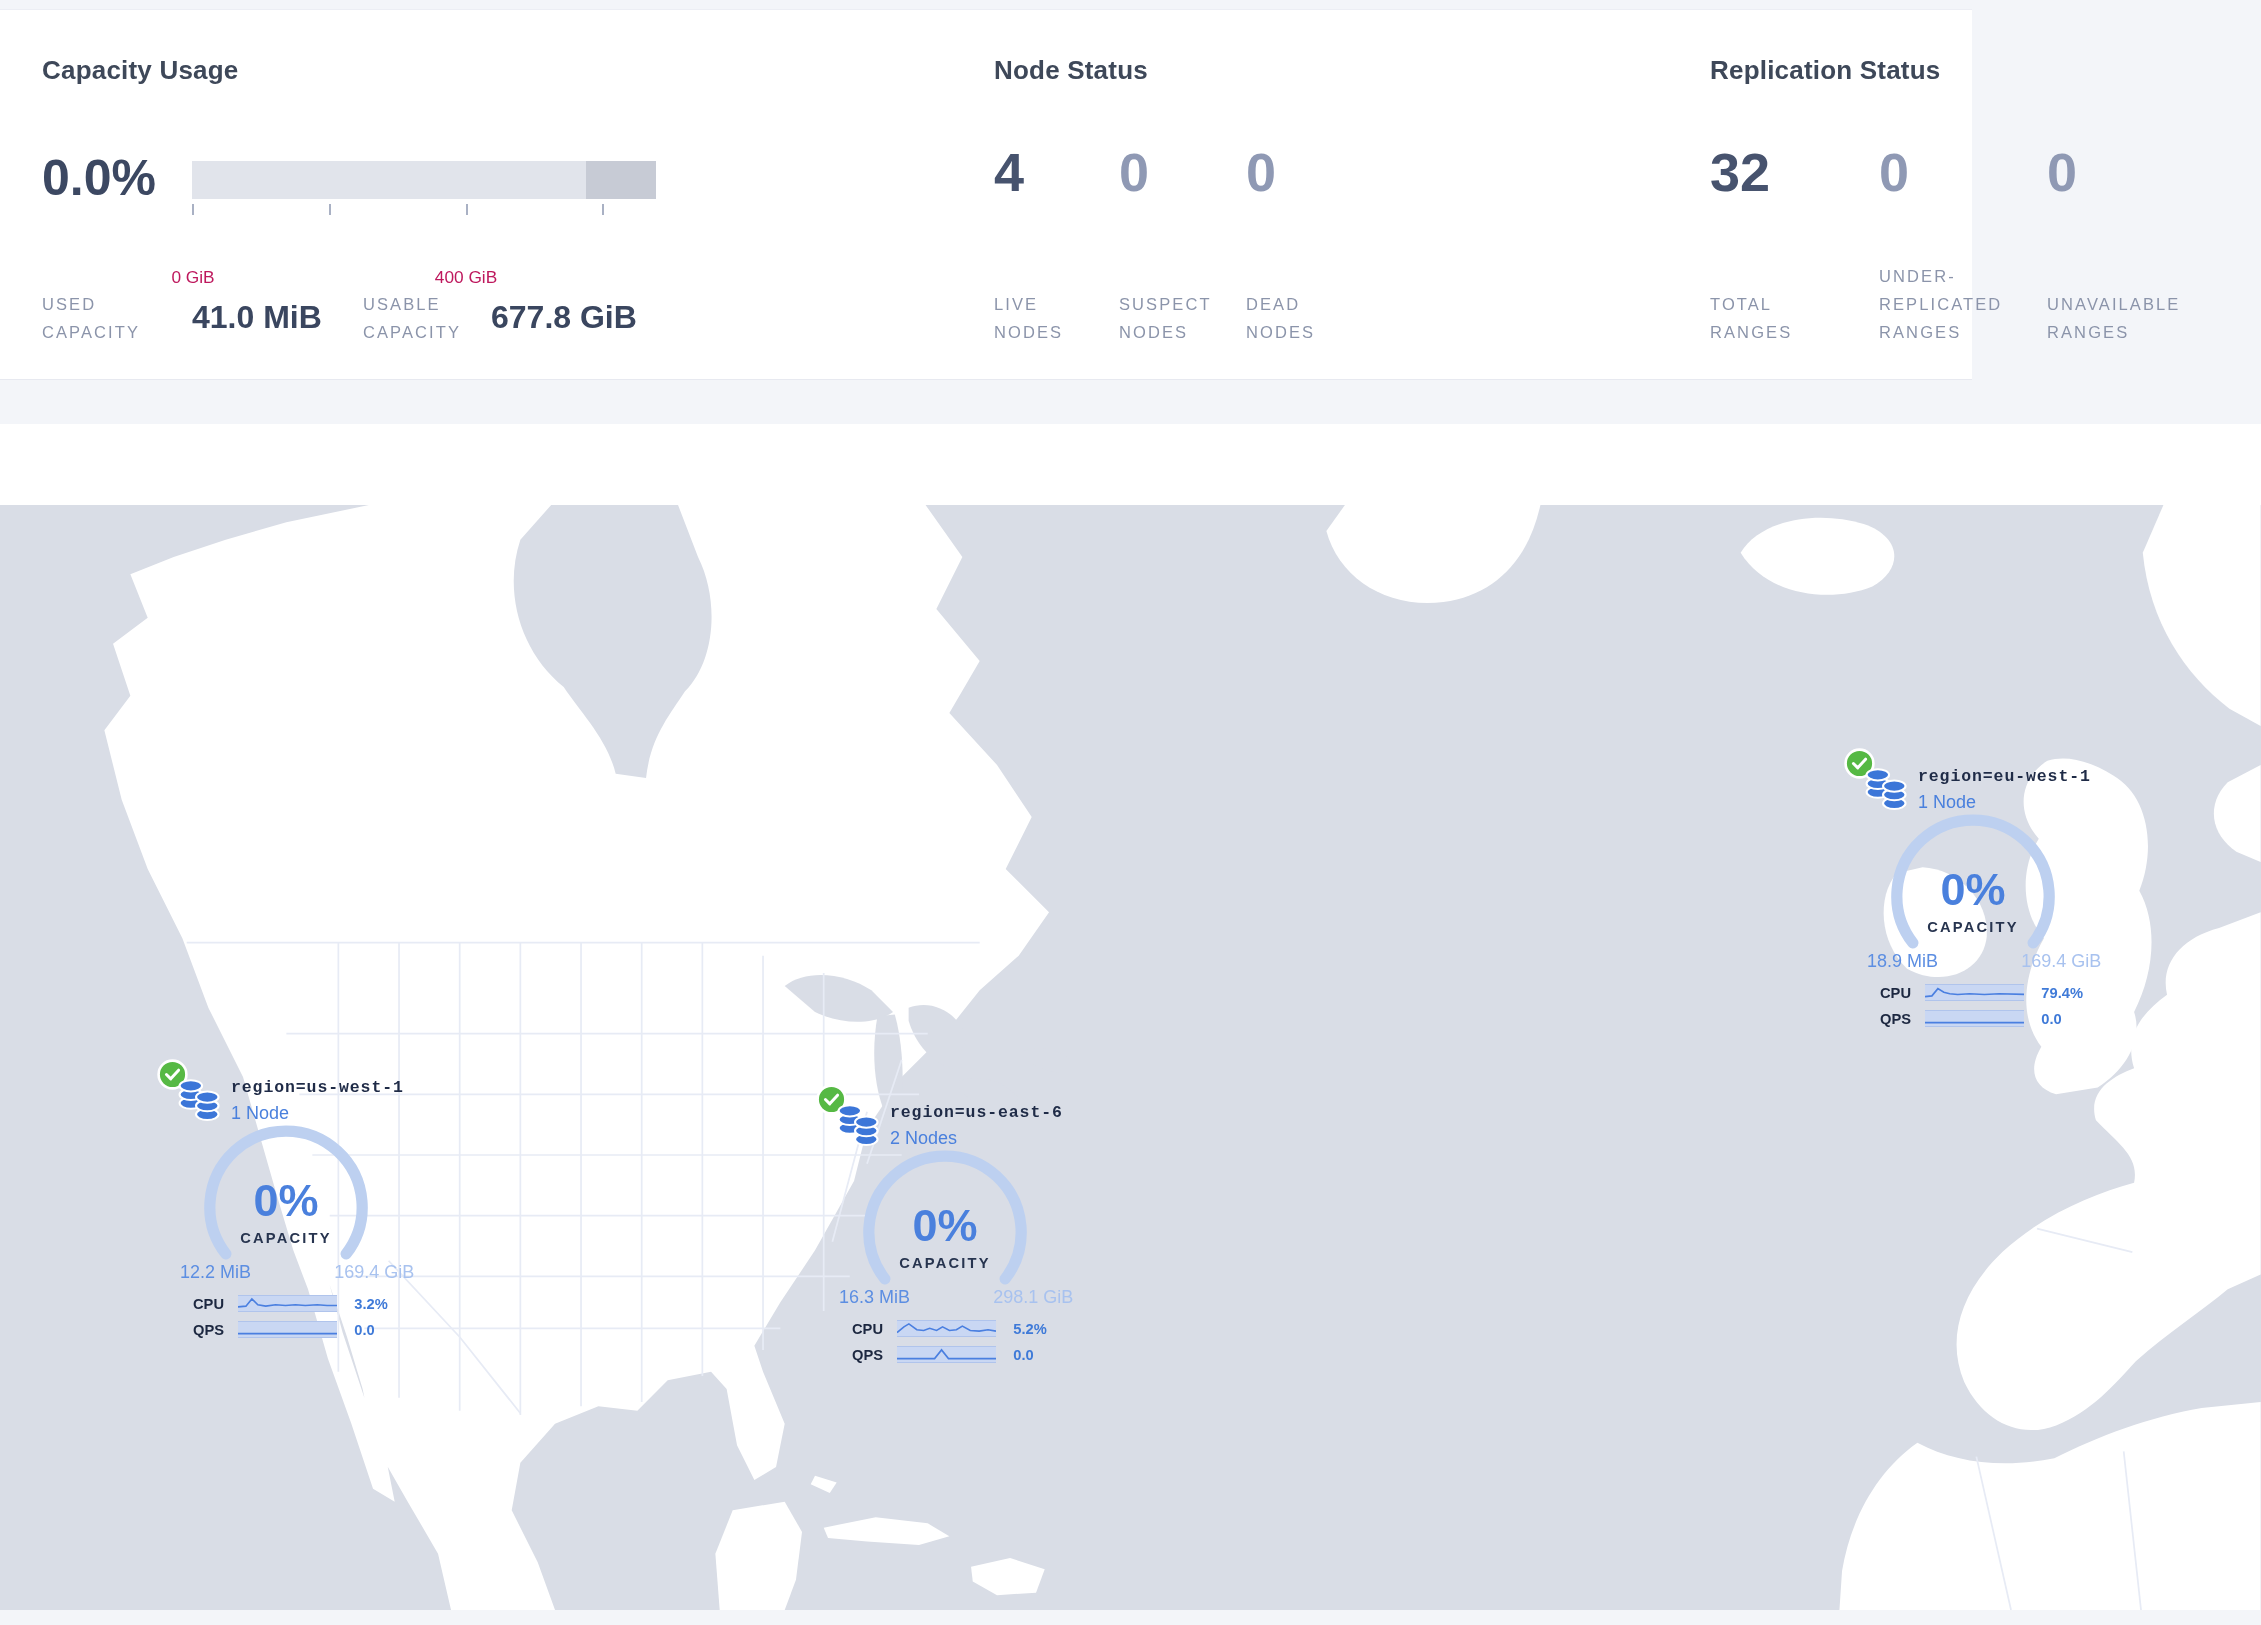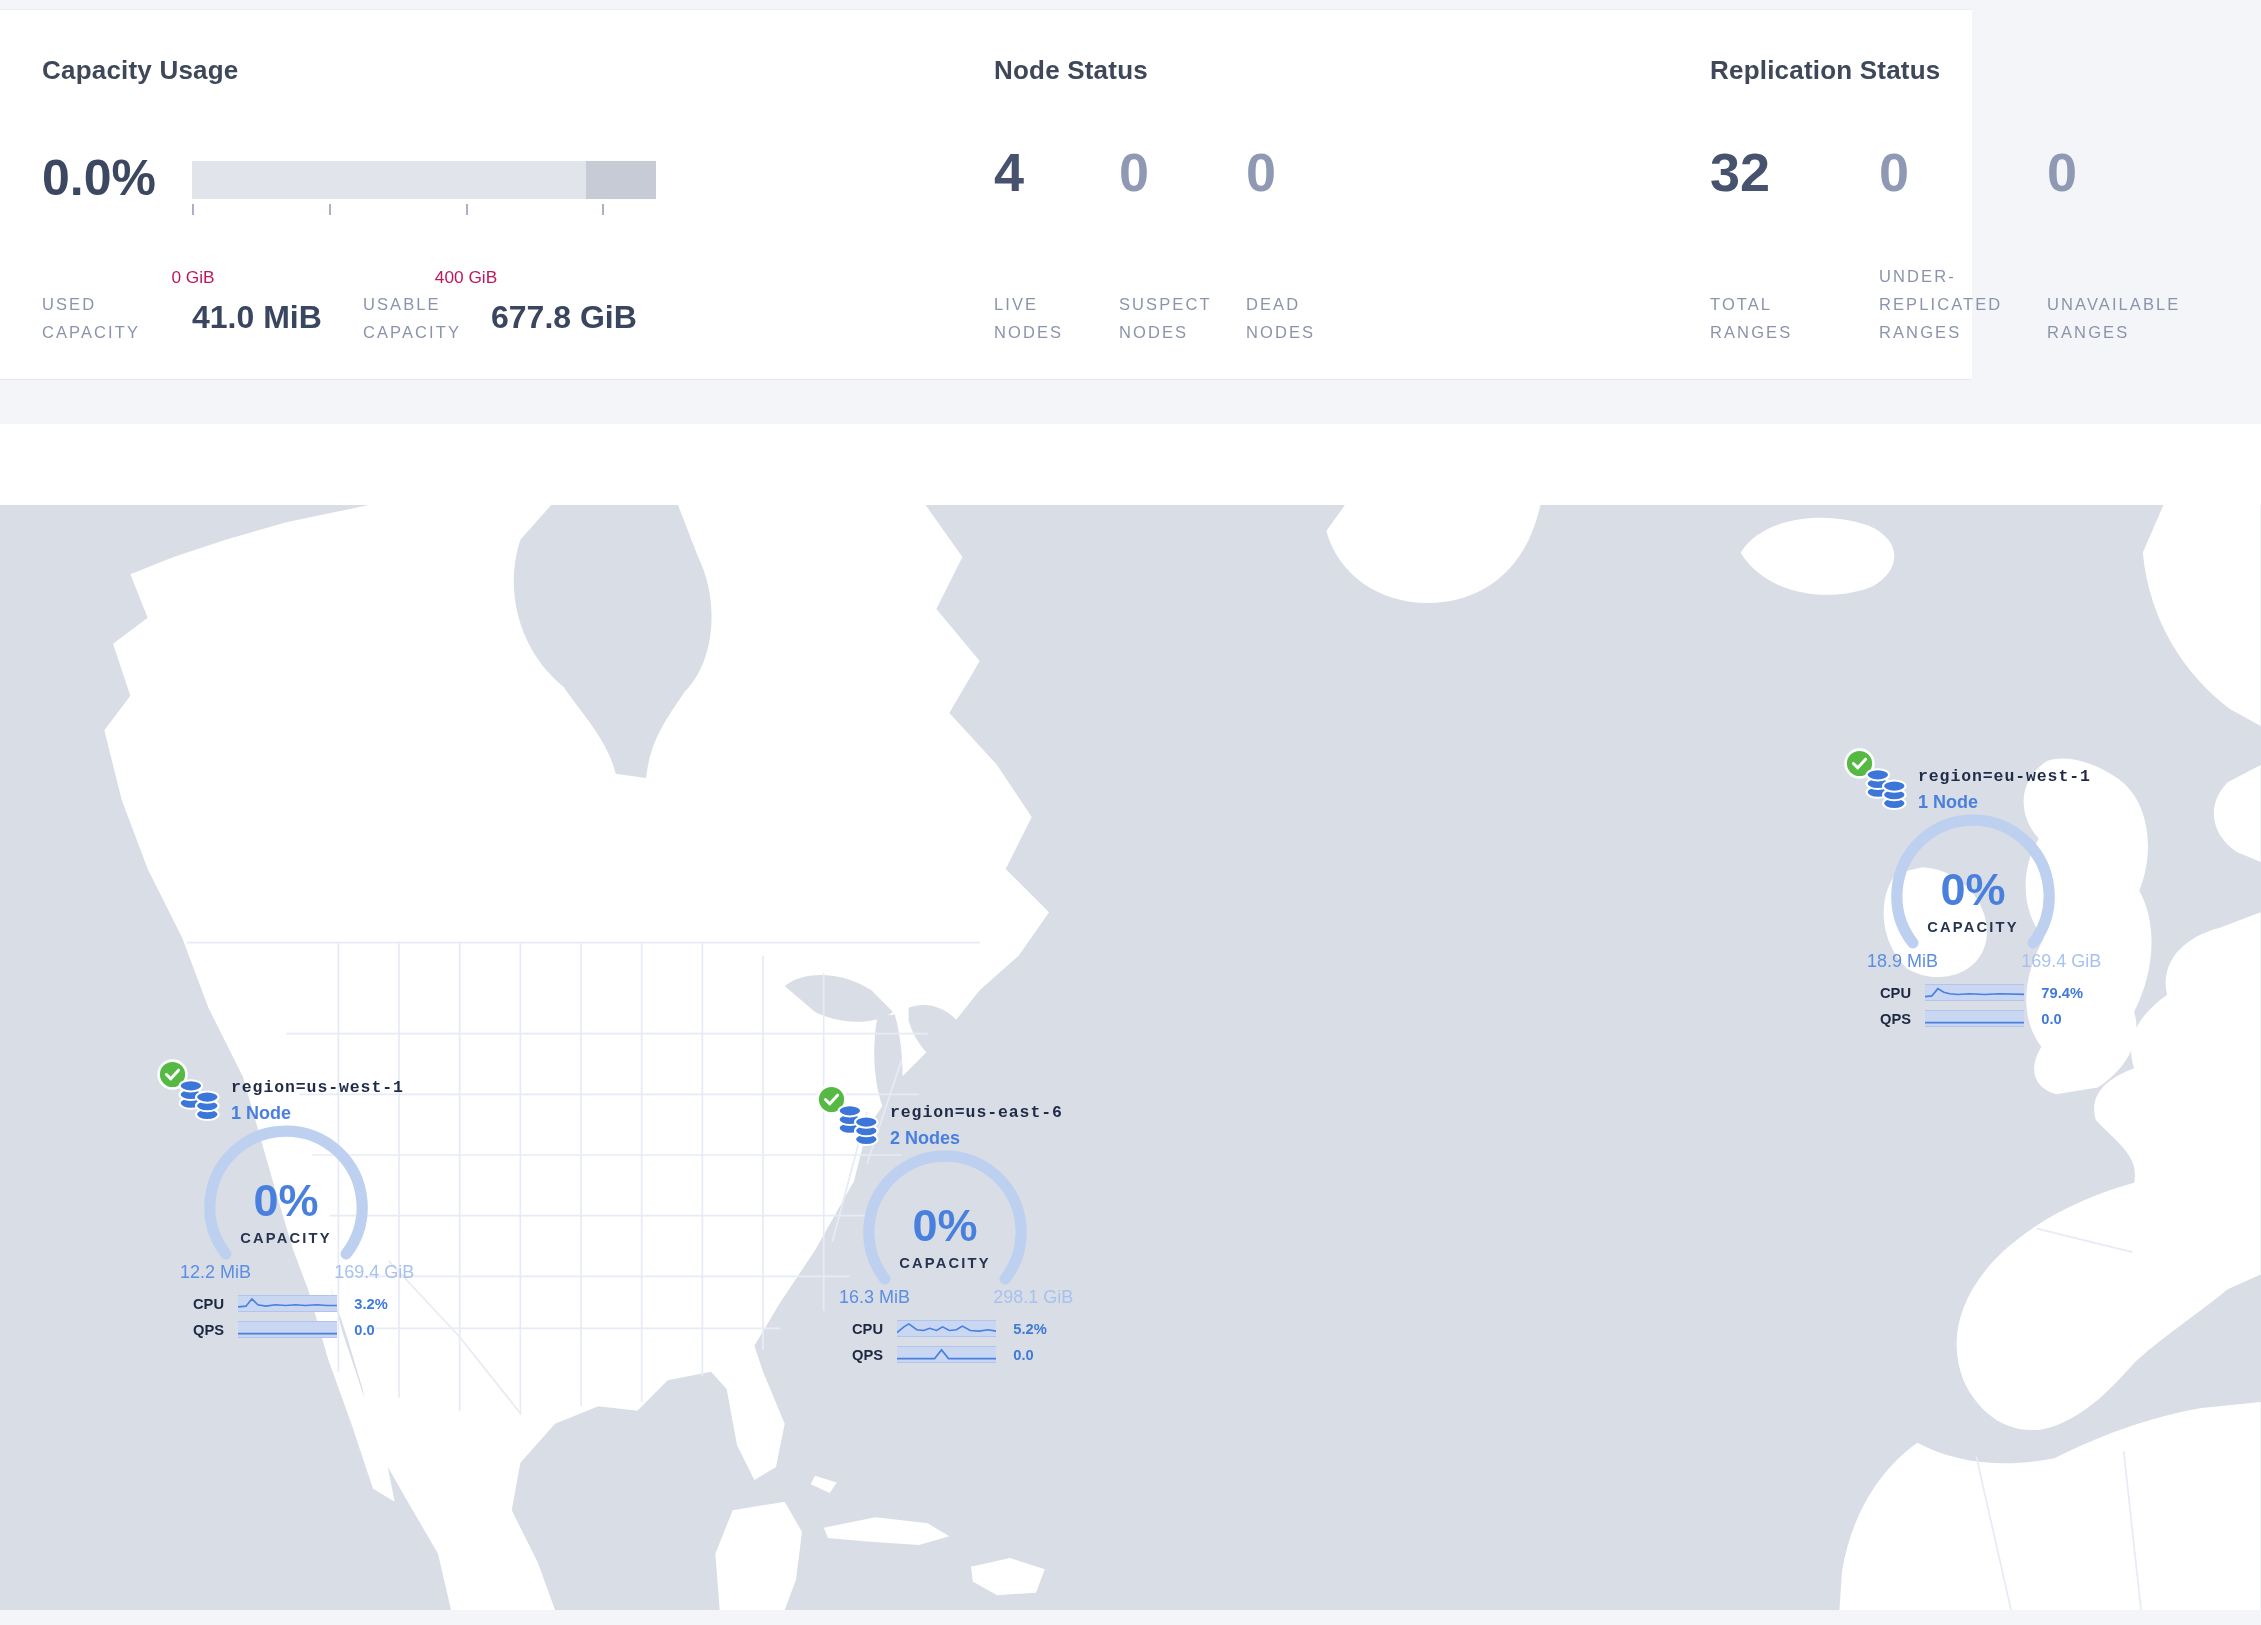--- a/index.html
+++ b/index.html
@@ -46,21 +46,21 @@
 
   
   .map { position:absolute; left:0; top:505px; width:2261px; height:1105px; background:#d9dde6; overflow:hidden; }
   .geo { position:absolute; left:0; top:0; }
 
   .marker { position:absolute; width:260px; height:295px; }
   .m-check { position:absolute; left:0; top:3.5px; }
   .m-db { position:absolute; left:21px; top:24px; }
   .m-region { position:absolute; left:75px; top:24px; font-family:Liberation Mono, monospace;
     font-size:16.5px; font-weight:700; color:#1f2b47; letter-spacing:0.9px; white-space:nowrap; }
-  .m-nodes { position:absolute; left:75px; top:49px; font-size:18px; font-weight:700; color:#4a80dd; cursor:pointer; white-space:nowrap; }
+  .m-nodes { position:absolute; left:75px; top:49px; font-size:18px; font-weight:400; color:#4a80dd; cursor:pointer; white-space:nowrap; }
   .m-arc { position:absolute; left:0; top:0; pointer-events:none; }
   .m-pct { position:absolute; left:0; top:124px; width:260px; text-align:center;
     font-size:45px; font-weight:700; color:#4a80dd; line-height:1; }
   .m-caplabel { position:absolute; left:0; top:176px; width:260px; text-align:center;
     font-size:14.7px; font-weight:700; letter-spacing:2.2px; color:#27344f; }
   .m-vals { position:absolute; left:24px; right:1.7px; top:209px; display:flex; justify-content:space-between;
     font-size:18px; line-height:1; }
   .m-used { color:#5c8ee2; }
   .m-total { color:#a8c2ef; }
   .m-row { position:absolute; left:0; width:260px; height:19px; display:flex; align-items:center; }

